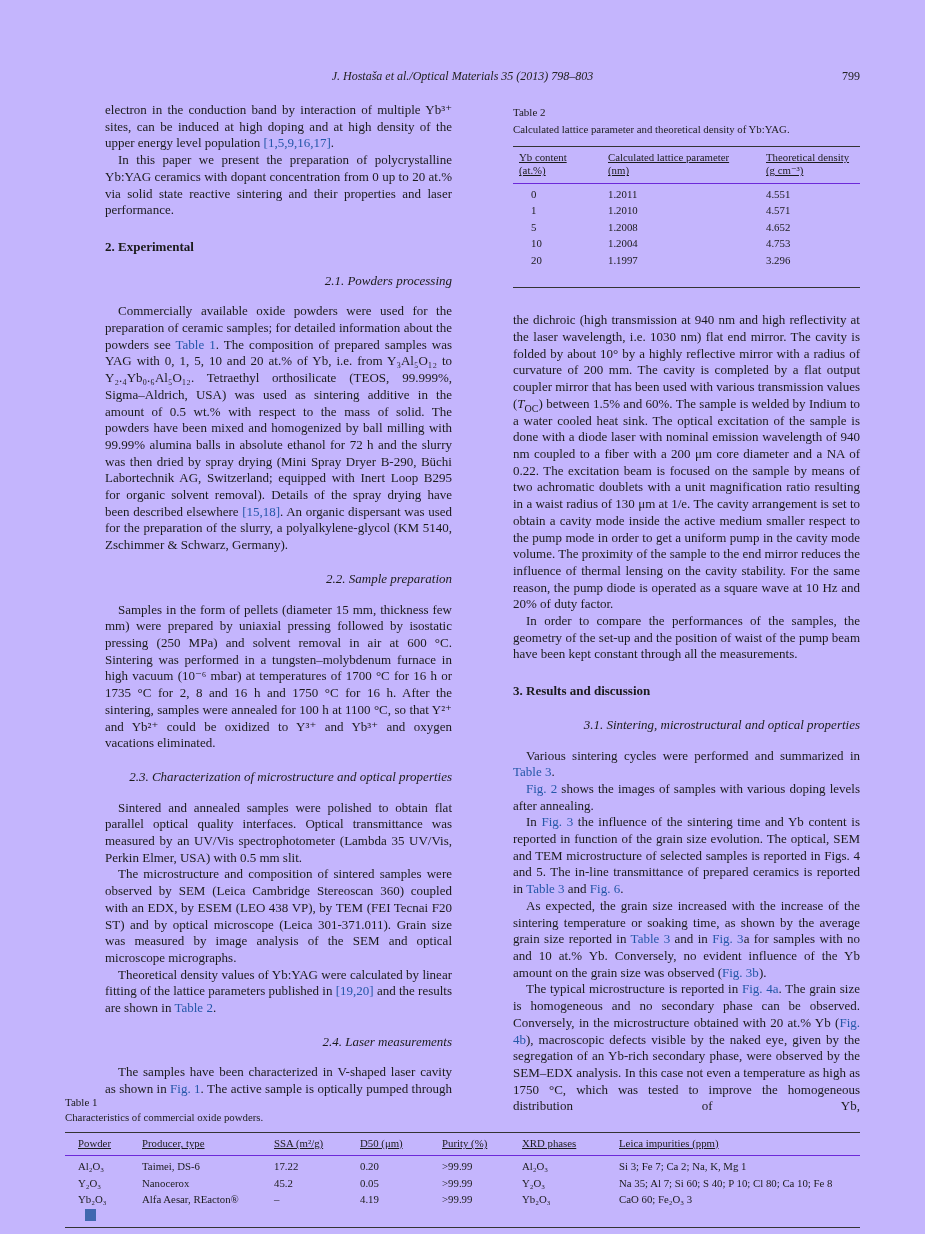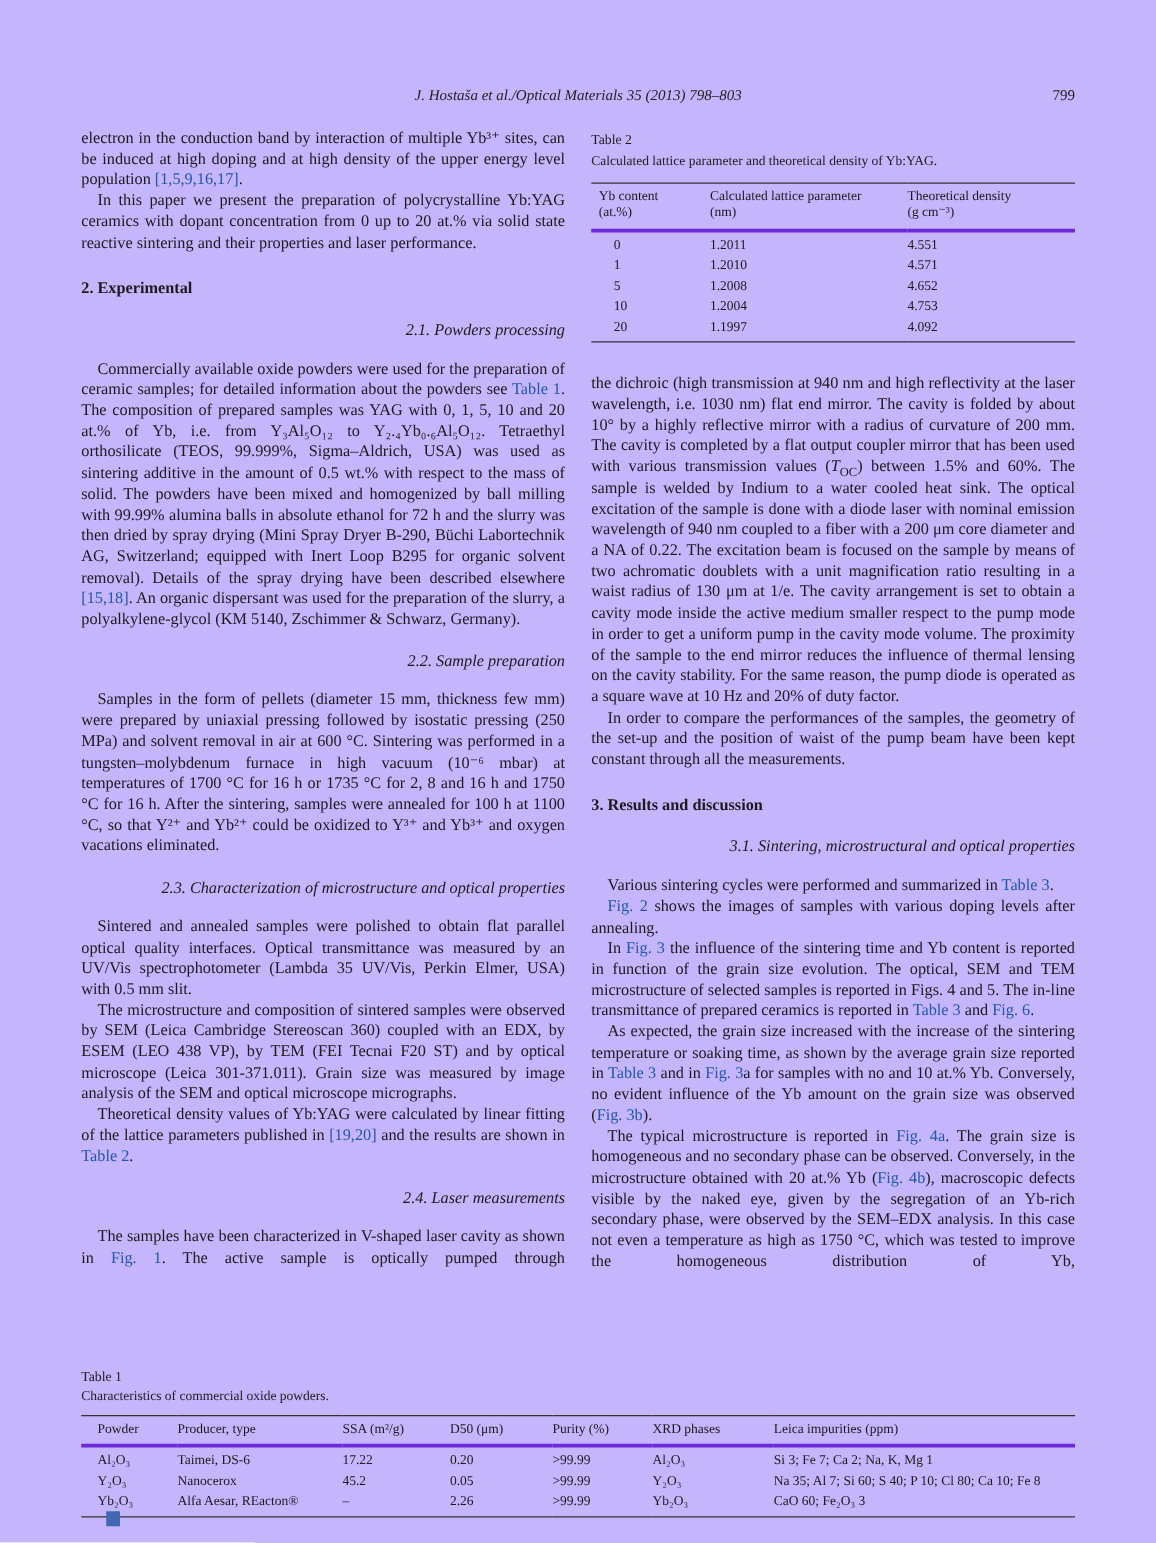--- a/index.html
+++ b/index.html
@@ -8,45 +8,45 @@
     position: relative; width: 925px; height: 1234px; background: #c4b5fd;
     font-family: "Liberation Serif", "DejaVu Serif", serif; color: #1b1b1b;
     overflow: hidden;
   }
   .running-head {
     position: absolute; top: 69px; left: 65px; width: 795px;
     font-size: 12px; font-style: italic; color: #222; text-align: center;
   }
   .page-number { position: absolute; right: 0; top: 0; font-style: normal; margin-left: 36px; }
   .columns { position: absolute; top: 102px; left: 65px; width: 795px; display: flex; gap: 21px; }
-  .col { width: 387px; font-size: 13px; line-height: 1.285; text-align: justify; }
+  .col { width: 387px; font-size: 13px; line-height: 1.285; text-align: justify; margin-left: 40px; }
   .col p { margin: 0; text-indent: 13px; }
   .col p.noindent { text-indent: 0; }
   .col p.runover { text-align-last: justify; }
   h2.section { font-size: 13px; font-weight: bold; font-style: normal; margin: 20px 0 17px; text-align: left; }
   h3.subsection { font-size: 13px; font-weight: normal; font-style: italic; margin: 17px 0 14px; text-align: right; }
   .xref { color: var(--link-color, #2457a8); cursor: pointer; }
   .it { font-style: italic; }
   sub, sup { font-size: 10px; line-height: 0; }
   .table-block { text-align: left; margin-bottom: 24px; }
   .table-label { font-size: 11px; margin: 3px 0 4px; }
   .table-caption { font-size: 10.8px; color: #222; margin: 0 0 9px; }
   table.datatable {
     width: 100%; border-collapse: collapse;
     border-top: 1px solid #333; border-bottom: 1px solid #333;
     font-size: 10.8px; line-height: 1.25;
   }
-  table.datatable thead tr { border-bottom: 3px solid #6d28d9; }
+  table.datatable thead tr { border-bottom: 1px solid #6d28d9; text-decoration: underline; }
   table.datatable th {
     font-weight: normal; text-align: left; vertical-align: top;
     white-space: pre; padding: 4px 8px 5px 0;
   }
   table.datatable td { padding: 1.5px 8px 1.5px 0; text-align: left; white-space: nowrap; }
   table.datatable tbody tr:first-child td { padding-top: 4px; }
-  table.datatable tbody tr:last-child td { padding-bottom: 4px; }
+  table.datatable tbody tr:last-child td { padding-bottom: 20px; }
   .t2 th:first-child { padding-left: 6px; }
   .t2 td:first-child { padding-left: 18px; }
   .t1 { font-size: 10.6px; }
   .t1 th:first-child, .t1 td:first-child { padding-left: 13px; }
   .bottom-block { position: absolute; left: 65px; top: 1093px; width: 795px; text-align: left; }
   .bottom-block .table-label { margin-bottom: 3px; }
   .corner-marker {
     position: absolute; left: 85px; top: 1209px; width: 11px; height: 12px;
     background: var(--marker-color, #4067af);
   }
@@ -121,21 +121,21 @@
                 <td>4.652</td>
               </tr>
               <tr>
                 <td>10</td>
                 <td>1.2004</td>
                 <td>4.753</td>
               </tr>
               <tr>
                 <td>20</td>
                 <td>1.1997</td>
-                <td>4.092</td>
+                <td>3.296</td>
               </tr>
             </tbody>
         </table>
       </div>
 
       <p class="noindent">the dichroic (high transmission at 940 nm and high reflectivity at the laser wavelength, i.e. 1030 nm) flat end mirror. The cavity is folded by about 10° by a highly reflective mirror with a radius of curvature of 200 mm. The cavity is completed by a flat output coupler mirror that has been used with various transmission values (<span class="it">T</span><sub>OC</sub>) between 1.5% and 60%. The sample is welded by Indium to a water cooled heat sink. The optical excitation of the sample is done with a diode laser with nominal emission wavelength of 940 nm coupled to a fiber with a 200 μm core diameter and a NA of 0.22. The excitation beam is focused on the sample by means of two achromatic doublets with a unit magnification ratio resulting in a waist radius of 130 μm at 1/e. The cavity arrangement is set to obtain a cavity mode inside the active medium smaller respect to the pump mode in order to get a uniform pump in the cavity mode volume. The proximity of the sample to the end mirror reduces the influence of thermal lensing on the cavity stability. For the same reason, the pump diode is operated as a square wave at 10 Hz and 20% of duty factor.</p>
       <p>In order to compare the performances of the samples, the geometry of the set-up and the position of waist of the pump beam have been kept constant through all the measurements.</p>
 
       <h2 class="section">3. Results and discussion</h2>
       <h3 class="subsection">3.1. Sintering, microstructural and optical properties</h3>
@@ -189,21 +189,21 @@
             <td>45.2</td>
             <td>0.05</td>
             <td>&gt;99.99</td>
             <td>Y₂O₃</td>
             <td>Na 35; Al 7; Si 60; S 40; P 10; Cl 80; Ca 10; Fe 8</td>
           </tr>
           <tr>
             <td>Yb₂O₃</td>
             <td>Alfa Aesar, REacton®</td>
             <td>–</td>
-            <td>2.26</td>
+            <td>4.19</td>
             <td>&gt;99.99</td>
             <td>Yb₂O₃</td>
             <td>CaO 60; Fe₂O₃ 3</td>
           </tr>
         </tbody>
     </table>
   </div>
 
   <div class="corner-marker"></div>
 

